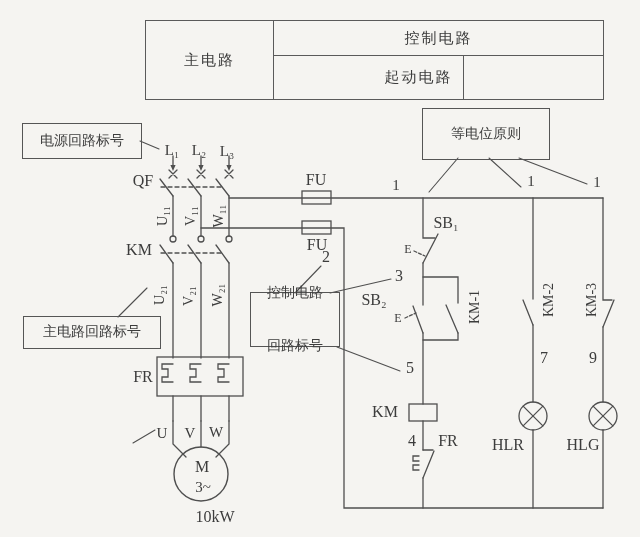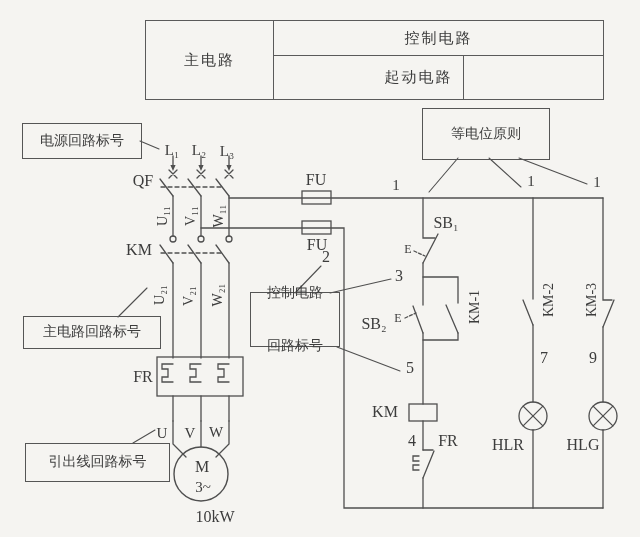--- a/index.html
+++ b/index.html
@@ -160,23 +160,20 @@
   </div>
   <div class="callout" style="left:422px;top:108px;width:126px;height:50px;">
     <span>等电位原则</span>
   </div>
   <div class="callout" style="left:23px;top:316px;width:136px;height:31px;">
     <span>主电路回路标号</span>
   </div>
   <div class="callout" style="left:250px;top:292px;width:88px;height:53px;">
     <span>控制电路</span>
     <span>回路标号</span>
-  </div>
-  <div class="callout" style="left:25px;top:443px;width:143px;height:37px;">
-    <span>引出线回路标号</span>
   </div>
 
   <span class="lbl" style="left:172px;top:150px;">L₁</span>
   <span class="lbl" style="left:199px;top:150px;">L₂</span>
   <span class="lbl" style="left:227px;top:151px;">L₃</span>
   <span class="lbl lg" style="left:143px;top:181px;">QF</span>
   <span class="vlbl" style="left:163px;top:216px;">U₁₁</span>
   <span class="vlbl" style="left:191px;top:216px;">V₁₁</span>
   <span class="vlbl" style="left:219px;top:216px;">W₁₁</span>
   <span class="lbl lg" style="left:139px;top:250px;">KM</span>
@@ -197,21 +194,21 @@
   <span class="lbl" style="left:531px;top:181px;">1</span>
   <span class="lbl" style="left:597px;top:182px;">1</span>
   <span class="lbl lg" style="left:326px;top:257px;">2</span>
   <span class="lbl lg" style="left:399px;top:276px;">3</span>
   <span class="lbl lg" style="left:410px;top:368px;">5</span>
   <span class="lbl lg" style="left:412px;top:441px;">4</span>
   <span class="lbl lg" style="left:544px;top:358px;">7</span>
   <span class="lbl lg" style="left:593px;top:358px;">9</span>
   <span class="lbl lg" style="left:446px;top:223px;">SB₁</span>
   <span class="lbl sm" style="left:408px;top:249px;">E</span>
-  <span class="lbl lg" style="left:374px;top:324px;">SB₂</span>
+  <span class="lbl lg" style="left:374px;top:300px;">SB₂</span>
   <span class="lbl sm" style="left:398px;top:318px;">E</span>
   <span class="vlbl" style="left:475px;top:307px;">KM-1</span>
   <span class="vlbl" style="left:549px;top:300px;">KM-2</span>
   <span class="vlbl" style="left:592px;top:300px;">KM-3</span>
   <span class="lbl lg" style="left:385px;top:412px;">KM</span>
   <span class="lbl lg" style="left:448px;top:441px;">FR</span>
   <span class="lbl lg" style="left:508px;top:445px;">HLR</span>
   <span class="lbl lg" style="left:583px;top:445px;">HLG</span>
 
 </div>

